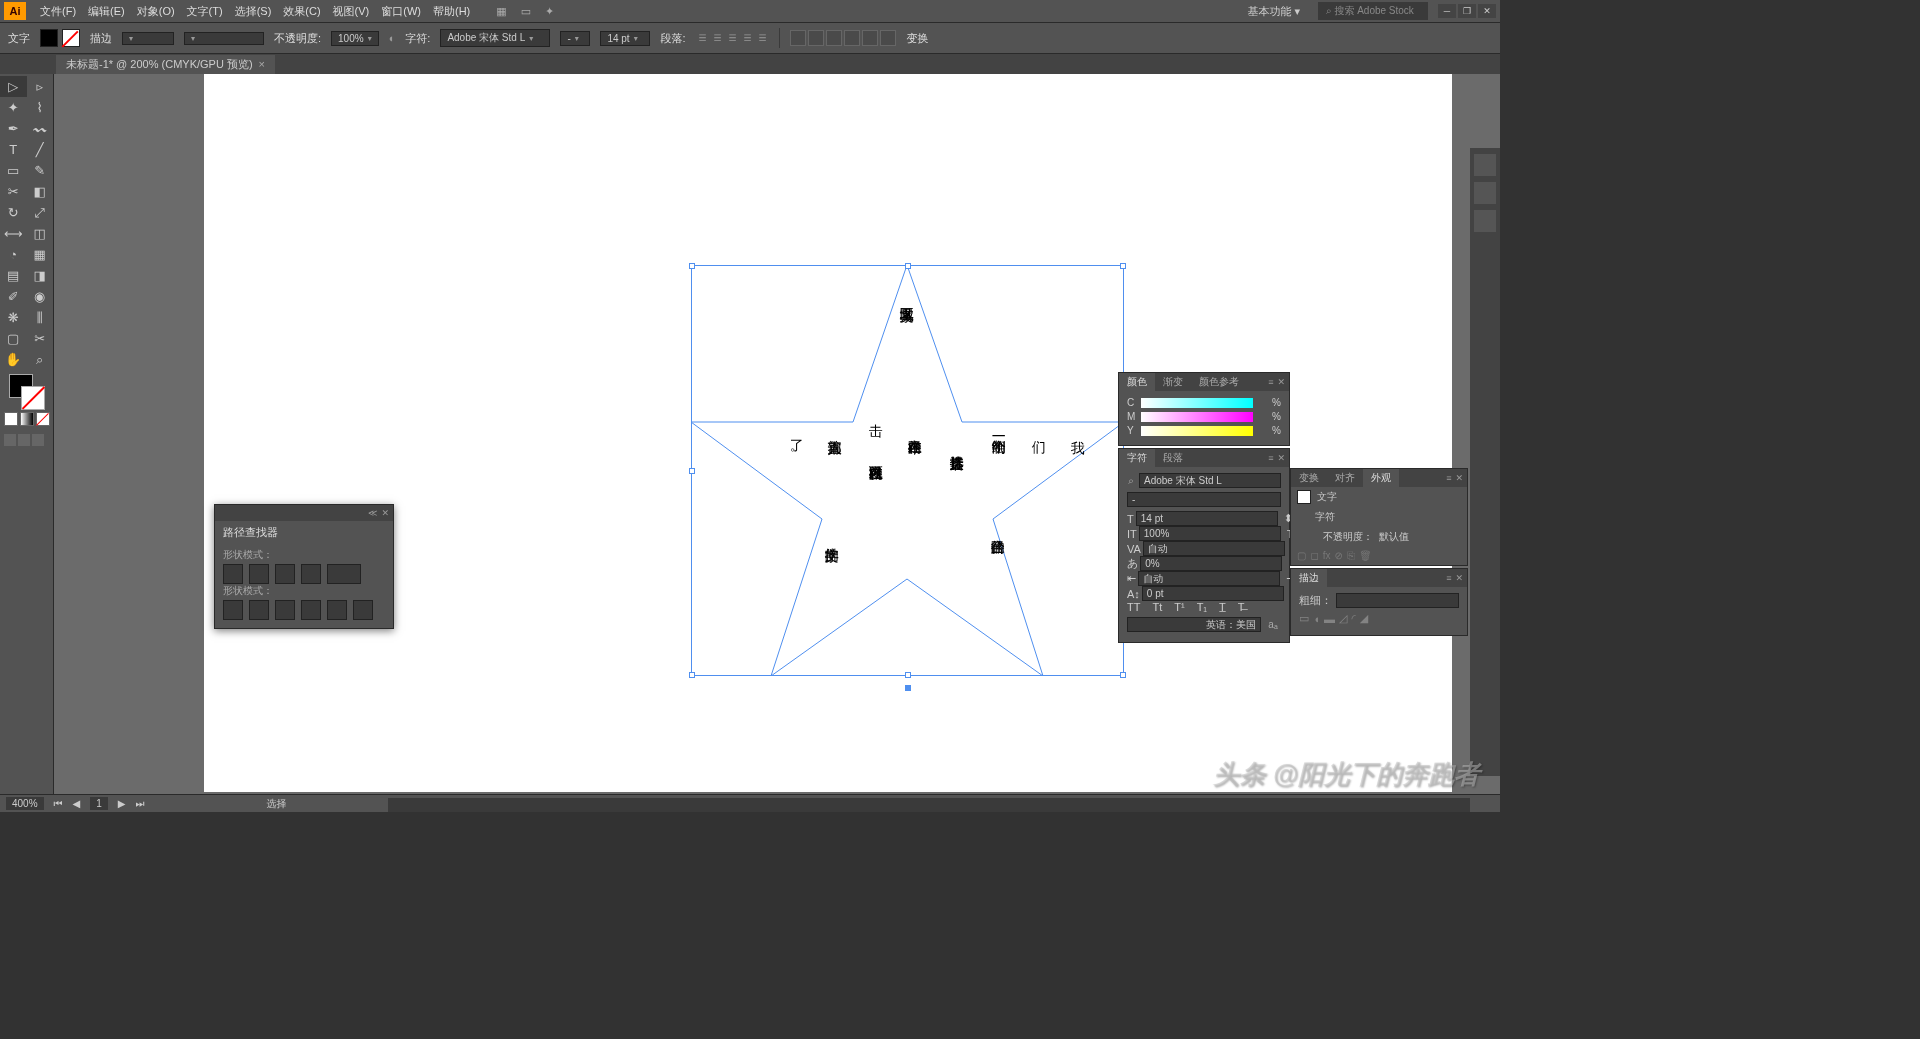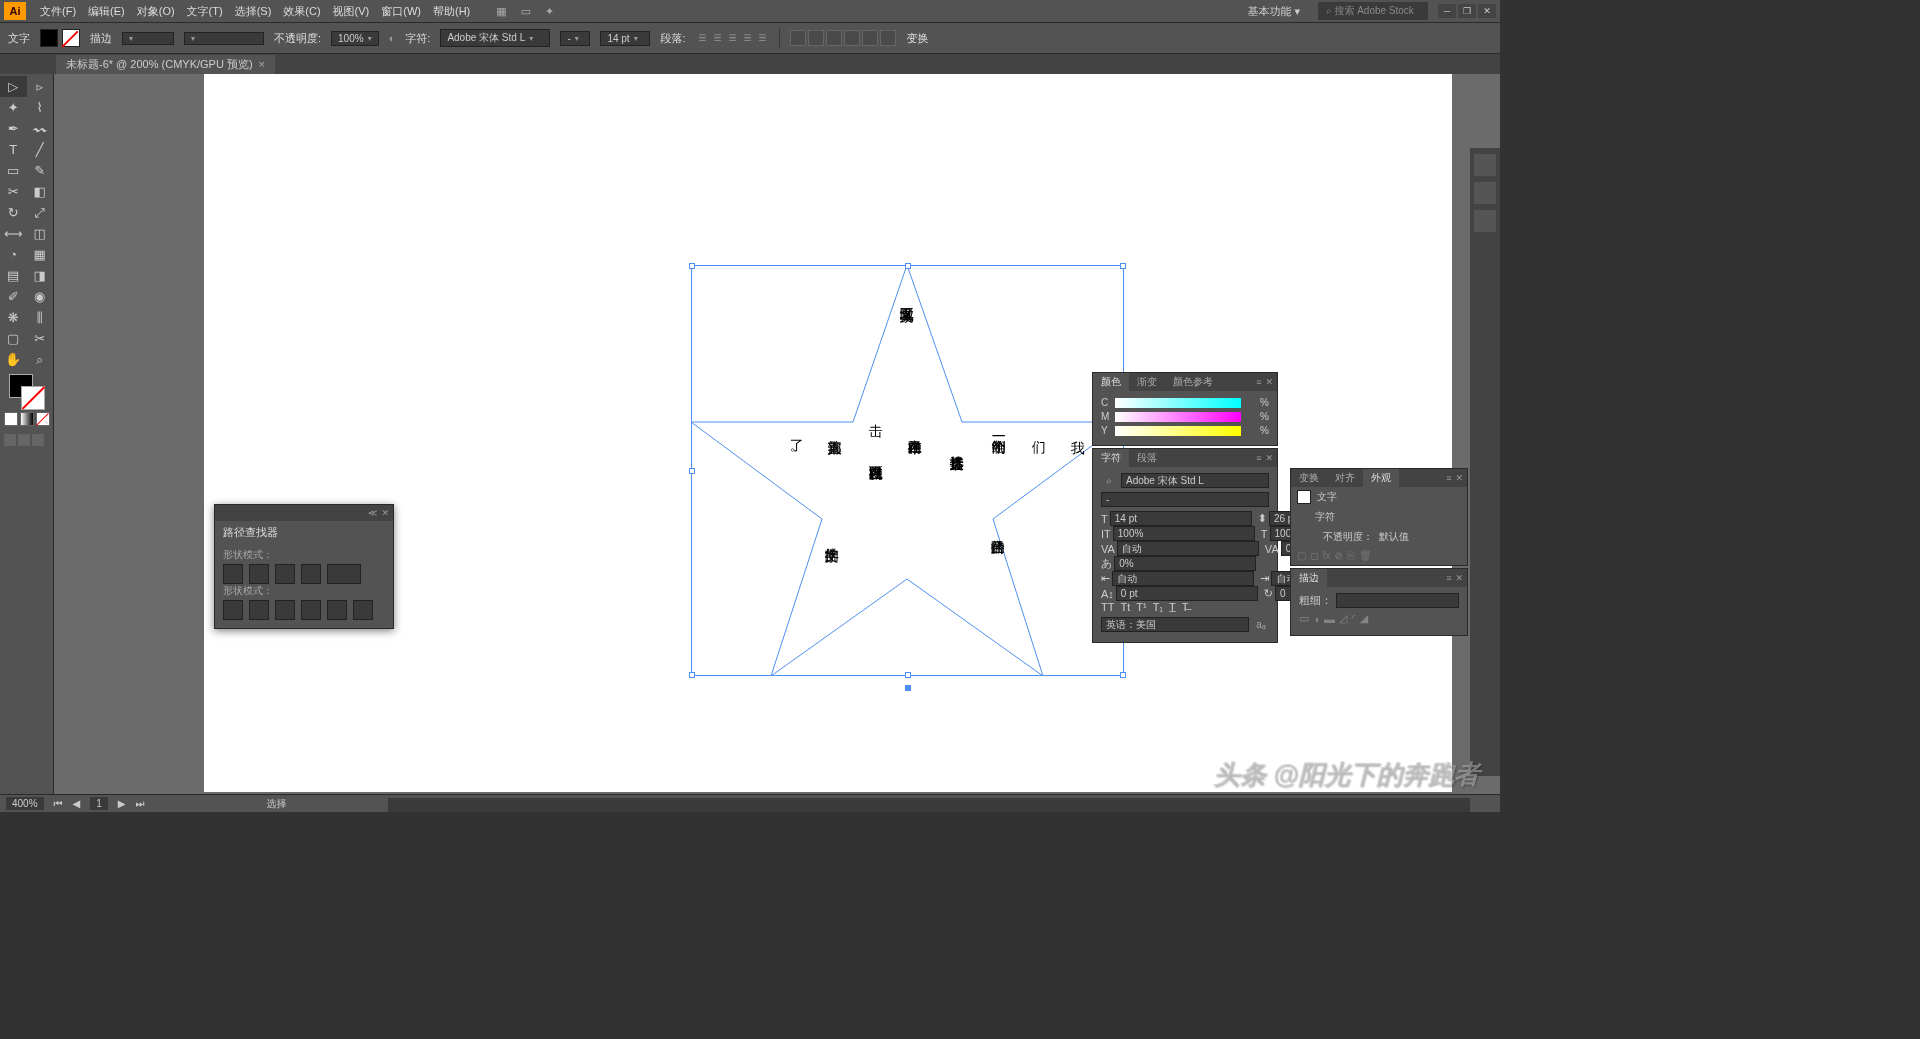--- a/index.html
+++ b/index.html
@@ -77,21 +77,21 @@
 .fp-header { height: 16px; background: #434343; display: flex; align-items: center; justify-content: flex-end; padding: 0 4px; gap: 4px; }
 .fp-header span { color: #999; cursor: pointer; font-size: 9px; }
 .fp-tab { padding: 4px 8px; font-size: 11px; color: #ddd; }
 .fp-body { padding: 4px 8px 8px; }
 .fp-label { font-size: 10px; color: #aaa; margin: 0 0 2px; }
 .fp-icons { display: flex; gap: 6px; }
 .fp-icons span { width: 20px; height: 20px; background: #3a3a3a; border: 1px solid #222; }
 .fp-icons .wide { width: 34px; }
 
 
-.right-dock { position: absolute; right: 222px; top: 372px; width: 186px; }
+.right-dock { position: absolute; right: 210px; top: 372px; width: 172px; }
 .panel { background: #535353; border: 1px solid #2a2a2a; margin-bottom: 2px; }
 .panel-tabs { display: flex; background: #434343; height: 18px; align-items: center; }
 .panel-tab { padding: 2px 8px; font-size: 10px; color: #aaa; cursor: pointer; }
 .panel-tab.active { background: #535353; color: #ddd; }
 .panel-controls { margin-left: auto; display: flex; gap: 4px; padding-right: 4px; }
 .panel-controls span { color: #999; font-size: 9px; cursor: pointer; }
 .panel-body { padding: 6px 8px; }
 .color-row { display: flex; align-items: center; gap: 4px; margin-bottom: 3px; }
 .color-label { width: 10px; font-size: 10px; color: #ccc; }
 .color-slider { flex: 1; height: 10px; background: linear-gradient(to right, #fff, #0ff); }
@@ -182,21 +182,21 @@
     <span></span>
     <span></span>
     <span></span>
     <span></span>
   </div>
   <span class="label">变换</span>
 </div>
 
 <div class="tabbar">
   <div class="doc-tab">
-    <span>未标题-6* @ 200% (CMYK/GPU 预览)</span>
+    <span>未标题-1* @ 200% (CMYK/GPU 预览)</span>
     <span class="close-x">×</span>
   </div>
 </div>
 
 <div class="main">
 
   <div class="toolbar">
     <div class="tool-row">
         <div class="tool-btn sel">▷</div>
         <div class="tool-btn">▹</div>
@@ -437,30 +437,30 @@
       <div class="char-half">
         <div>
             <span class="ico">A↕</span>
             <input class="char-input" value="0 pt" style="">
           </div>
         <div>
             <span class="ico">↻</span>
             <input class="char-input" value="0" style="">
           </div>
       </div>
-      <div class="char-row" style="gap:6px">
+      <div class="char-row" style="gap:12px">
         <span>TT</span>
         <span>Tt</span>
         <span>T¹</span>
         <span>T₁</span>
         <span>T̲</span>
         <span>T̶</span>
       </div>
       <div class="char-row">
-          <input class="char-input" style="width: 70px;" value="英语：美国">
+          <input class="char-input" style="width: 70px; text-align: right;" value="英语：美国">
           <span class="ico">aₐ</span>
         </div>
     </div>
   </div>
 </div>
 
 <div class="right-dock2">
   <div class="panel">
     <div class="panel-tabs">
       <div class="panel-tab">变换</div>

